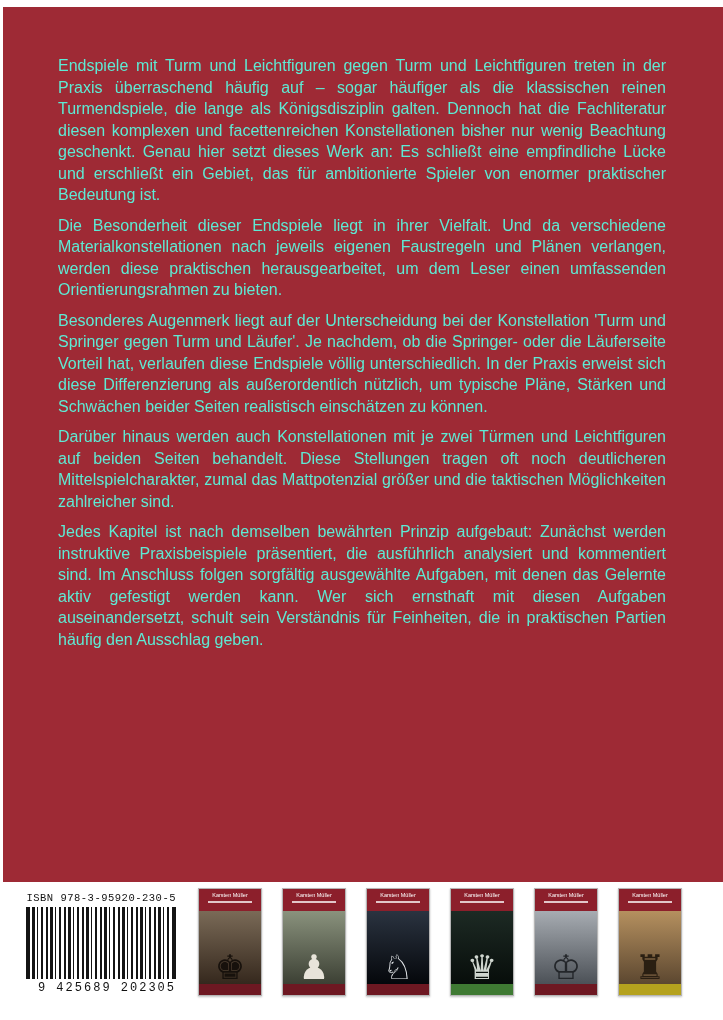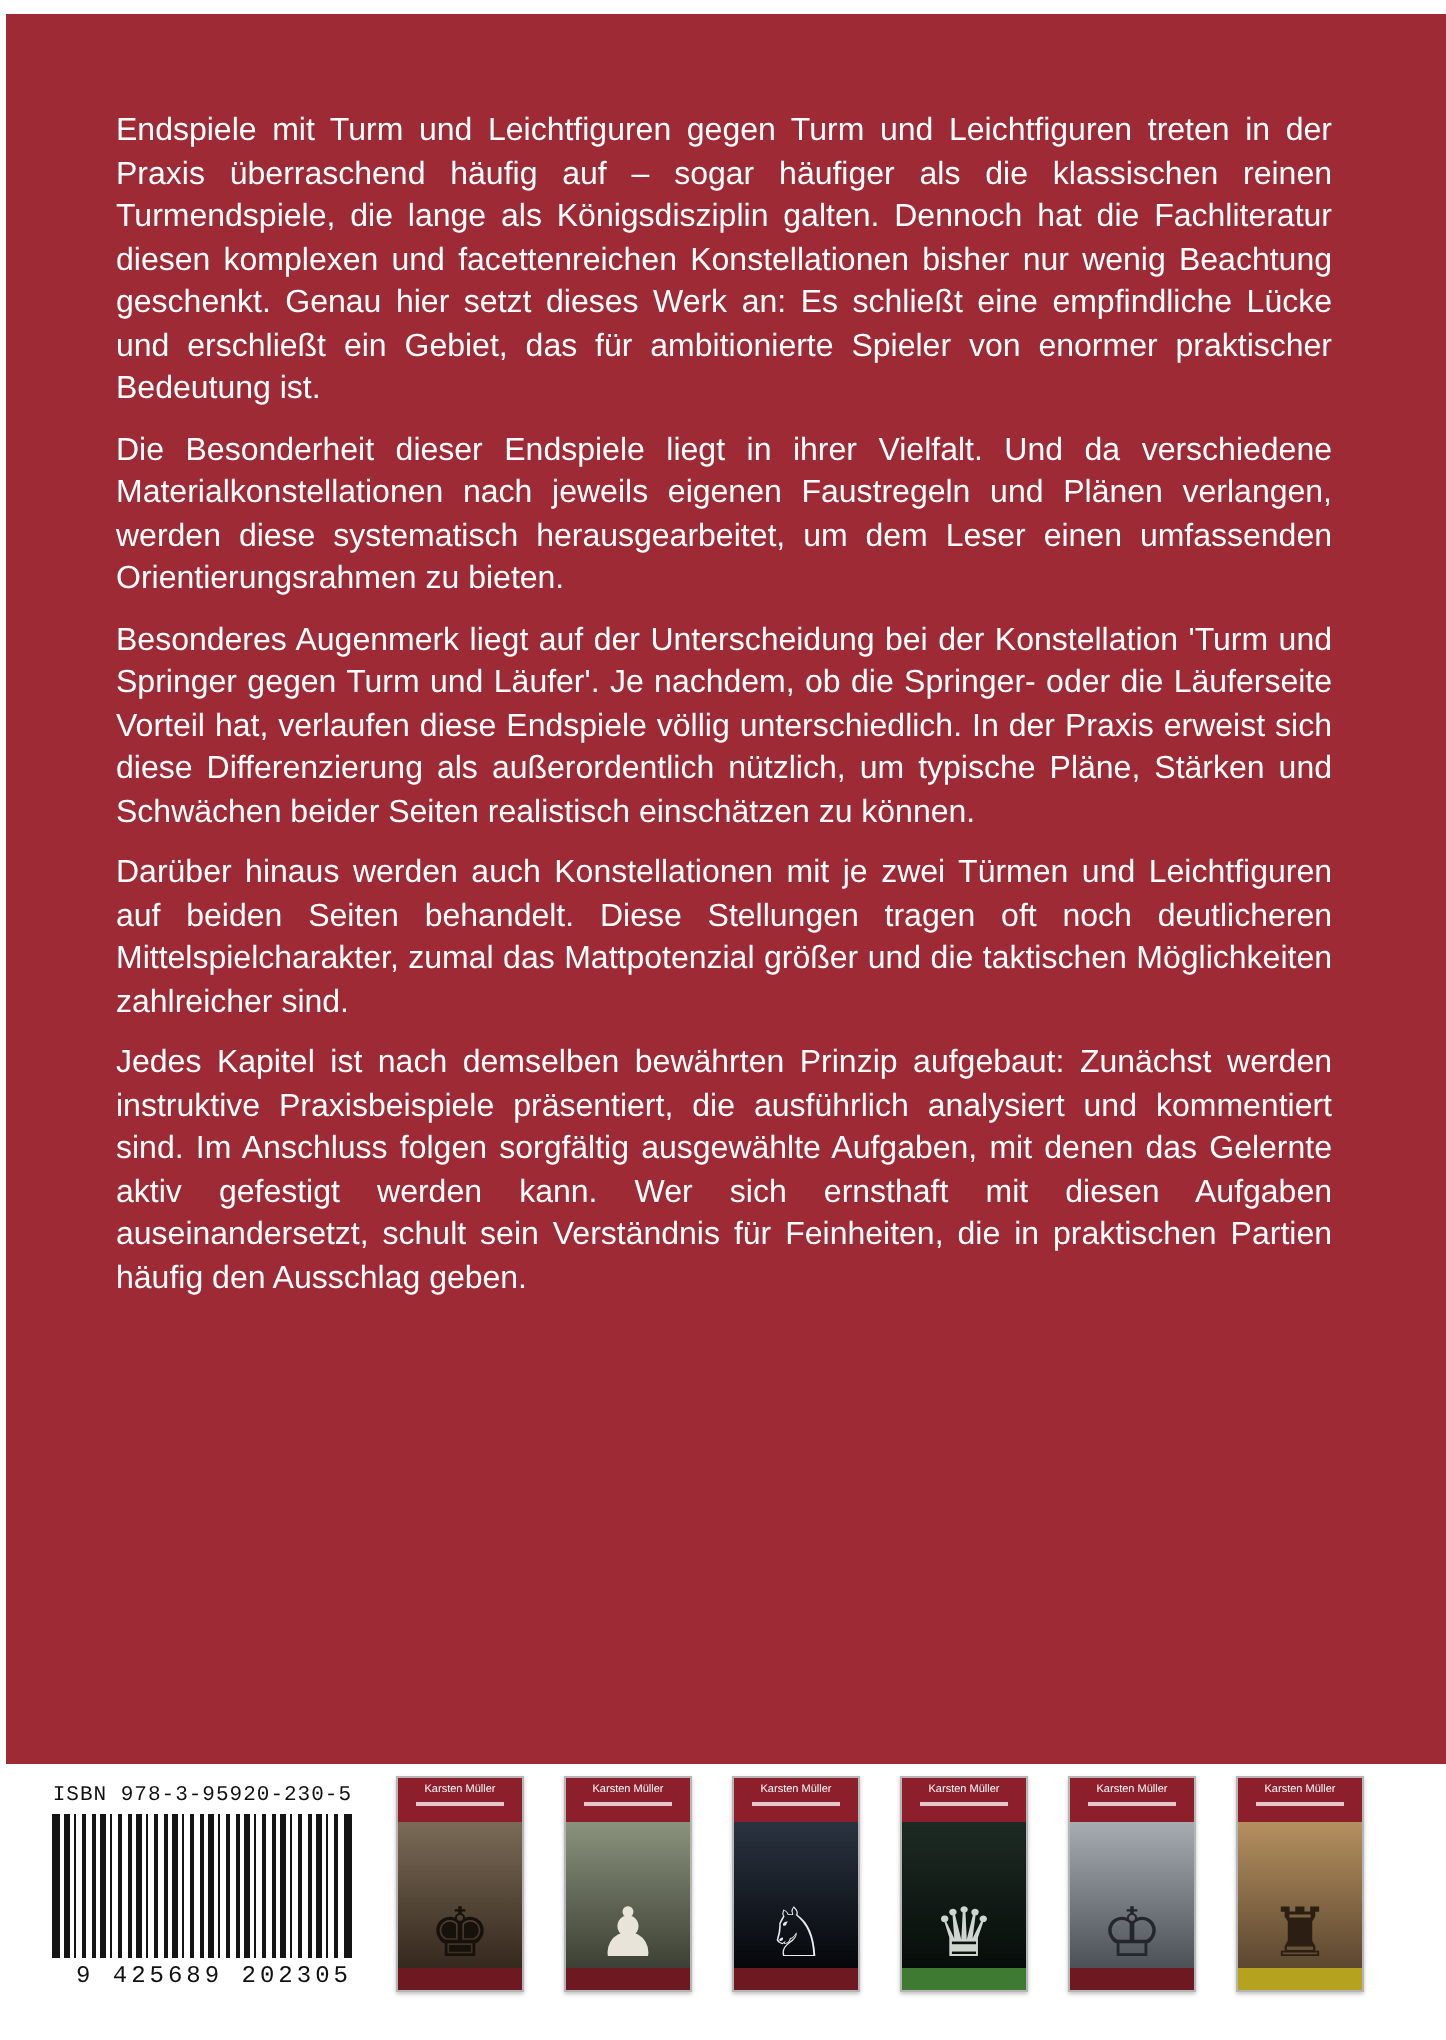--- a/index.html
+++ b/index.html
@@ -7,21 +7,21 @@
     width:723px;height:1020px;position:relative;overflow:hidden;
     background:#ffffff;
     font-family:"Liberation Sans", sans-serif;
   }
   .back-cover{
     position:absolute;left:3px;top:7px;right:0;height:875px;
     background:#9e2a35;
   }
   .blurb{
     position:absolute;left:55px;top:48px;width:608px;
-    color:#ffffff;
+    color:#5eead4;
     font-size:16px;line-height:21.5px;
     text-align:justify;
   }
   .blurb p{margin:0 0 9px 0;}
   
   .footer-strip{
     position:absolute;left:0;top:882px;width:723px;height:138px;
     background:#ffffff;
   }
   .barcode-block{
@@ -80,21 +80,21 @@
   .c4 .mc-foot{background:#6e1822;}
   .c5 .mc-img{background:linear-gradient(180deg,#b5905f,#5c4730);color:#2a1f12;}
   .c5 .mc-foot{background:#b5a21e;}
 </style>
 </head>
 <body>
 
 <div class="back-cover">
   <div class="blurb">
     <p>Endspiele mit Turm und Leichtfiguren gegen Turm und Leichtfiguren treten in der Praxis überraschend häufig auf – sogar häufiger als die klassischen reinen Turmendspiele, die lange als Königsdisziplin galten. Dennoch hat die Fachliteratur diesen komplexen und facettenreichen Konstellationen bisher nur wenig Beachtung geschenkt. Genau hier setzt dieses Werk an: Es schließt eine empfindliche Lücke und erschließt ein Gebiet, das für ambitionierte Spieler von enormer praktischer Bedeutung ist.</p>
-    <p>Die Besonderheit dieser Endspiele liegt in ihrer Vielfalt. Und da verschiedene Materialkonstellationen nach jeweils eigenen Faustregeln und Plänen verlangen, werden diese systematisch herausgearbeitet, um dem Leser einen umfassenden Orientierungsrahmen zu bieten.</p>
+    <p>Die Besonderheit dieser Endspiele liegt in ihrer Vielfalt. Und da verschiedene Materialkonstellationen nach jeweils eigenen Faustregeln und Plänen verlangen, werden diese praktischen herausgearbeitet, um dem Leser einen umfassenden Orientierungsrahmen zu bieten.</p>
     <p>Besonderes Augenmerk liegt auf der Unterscheidung bei der Konstellation 'Turm und Springer gegen Turm und Läufer'. Je nachdem, ob die Springer- oder die Läuferseite Vorteil hat, verlaufen diese Endspiele völlig unterschiedlich. In der Praxis erweist sich diese Differenzierung als außerordentlich nützlich, um typische Pläne, Stärken und Schwächen beider Seiten realistisch einschätzen zu können.</p>
     <p>Darüber hinaus werden auch Konstellationen mit je zwei Türmen und Leichtfiguren auf beiden Seiten behandelt. Diese Stellungen tragen oft noch deutlicheren Mittelspielcharakter, zumal das Mattpotenzial größer und die taktischen Möglichkeiten zahlreicher sind.</p>
     <p>Jedes Kapitel ist nach demselben bewährten Prinzip aufgebaut: Zunächst werden instruktive Praxisbeispiele präsentiert, die ausführlich analysiert und kommentiert sind. Im Anschluss folgen sorgfältig ausgewählte Aufgaben, mit denen das Gelernte aktiv gefestigt werden kann. Wer sich ernsthaft mit diesen Aufgaben auseinandersetzt, schult sein Verständnis für Feinheiten, die in praktischen Partien häufig den Ausschlag geben.</p>
   </div>
 </div>
 
 <div class="footer-strip">
 
   <div class="barcode-block">
     <div class="isbn-label">ISBN 978-3-95920-230-5</div>

